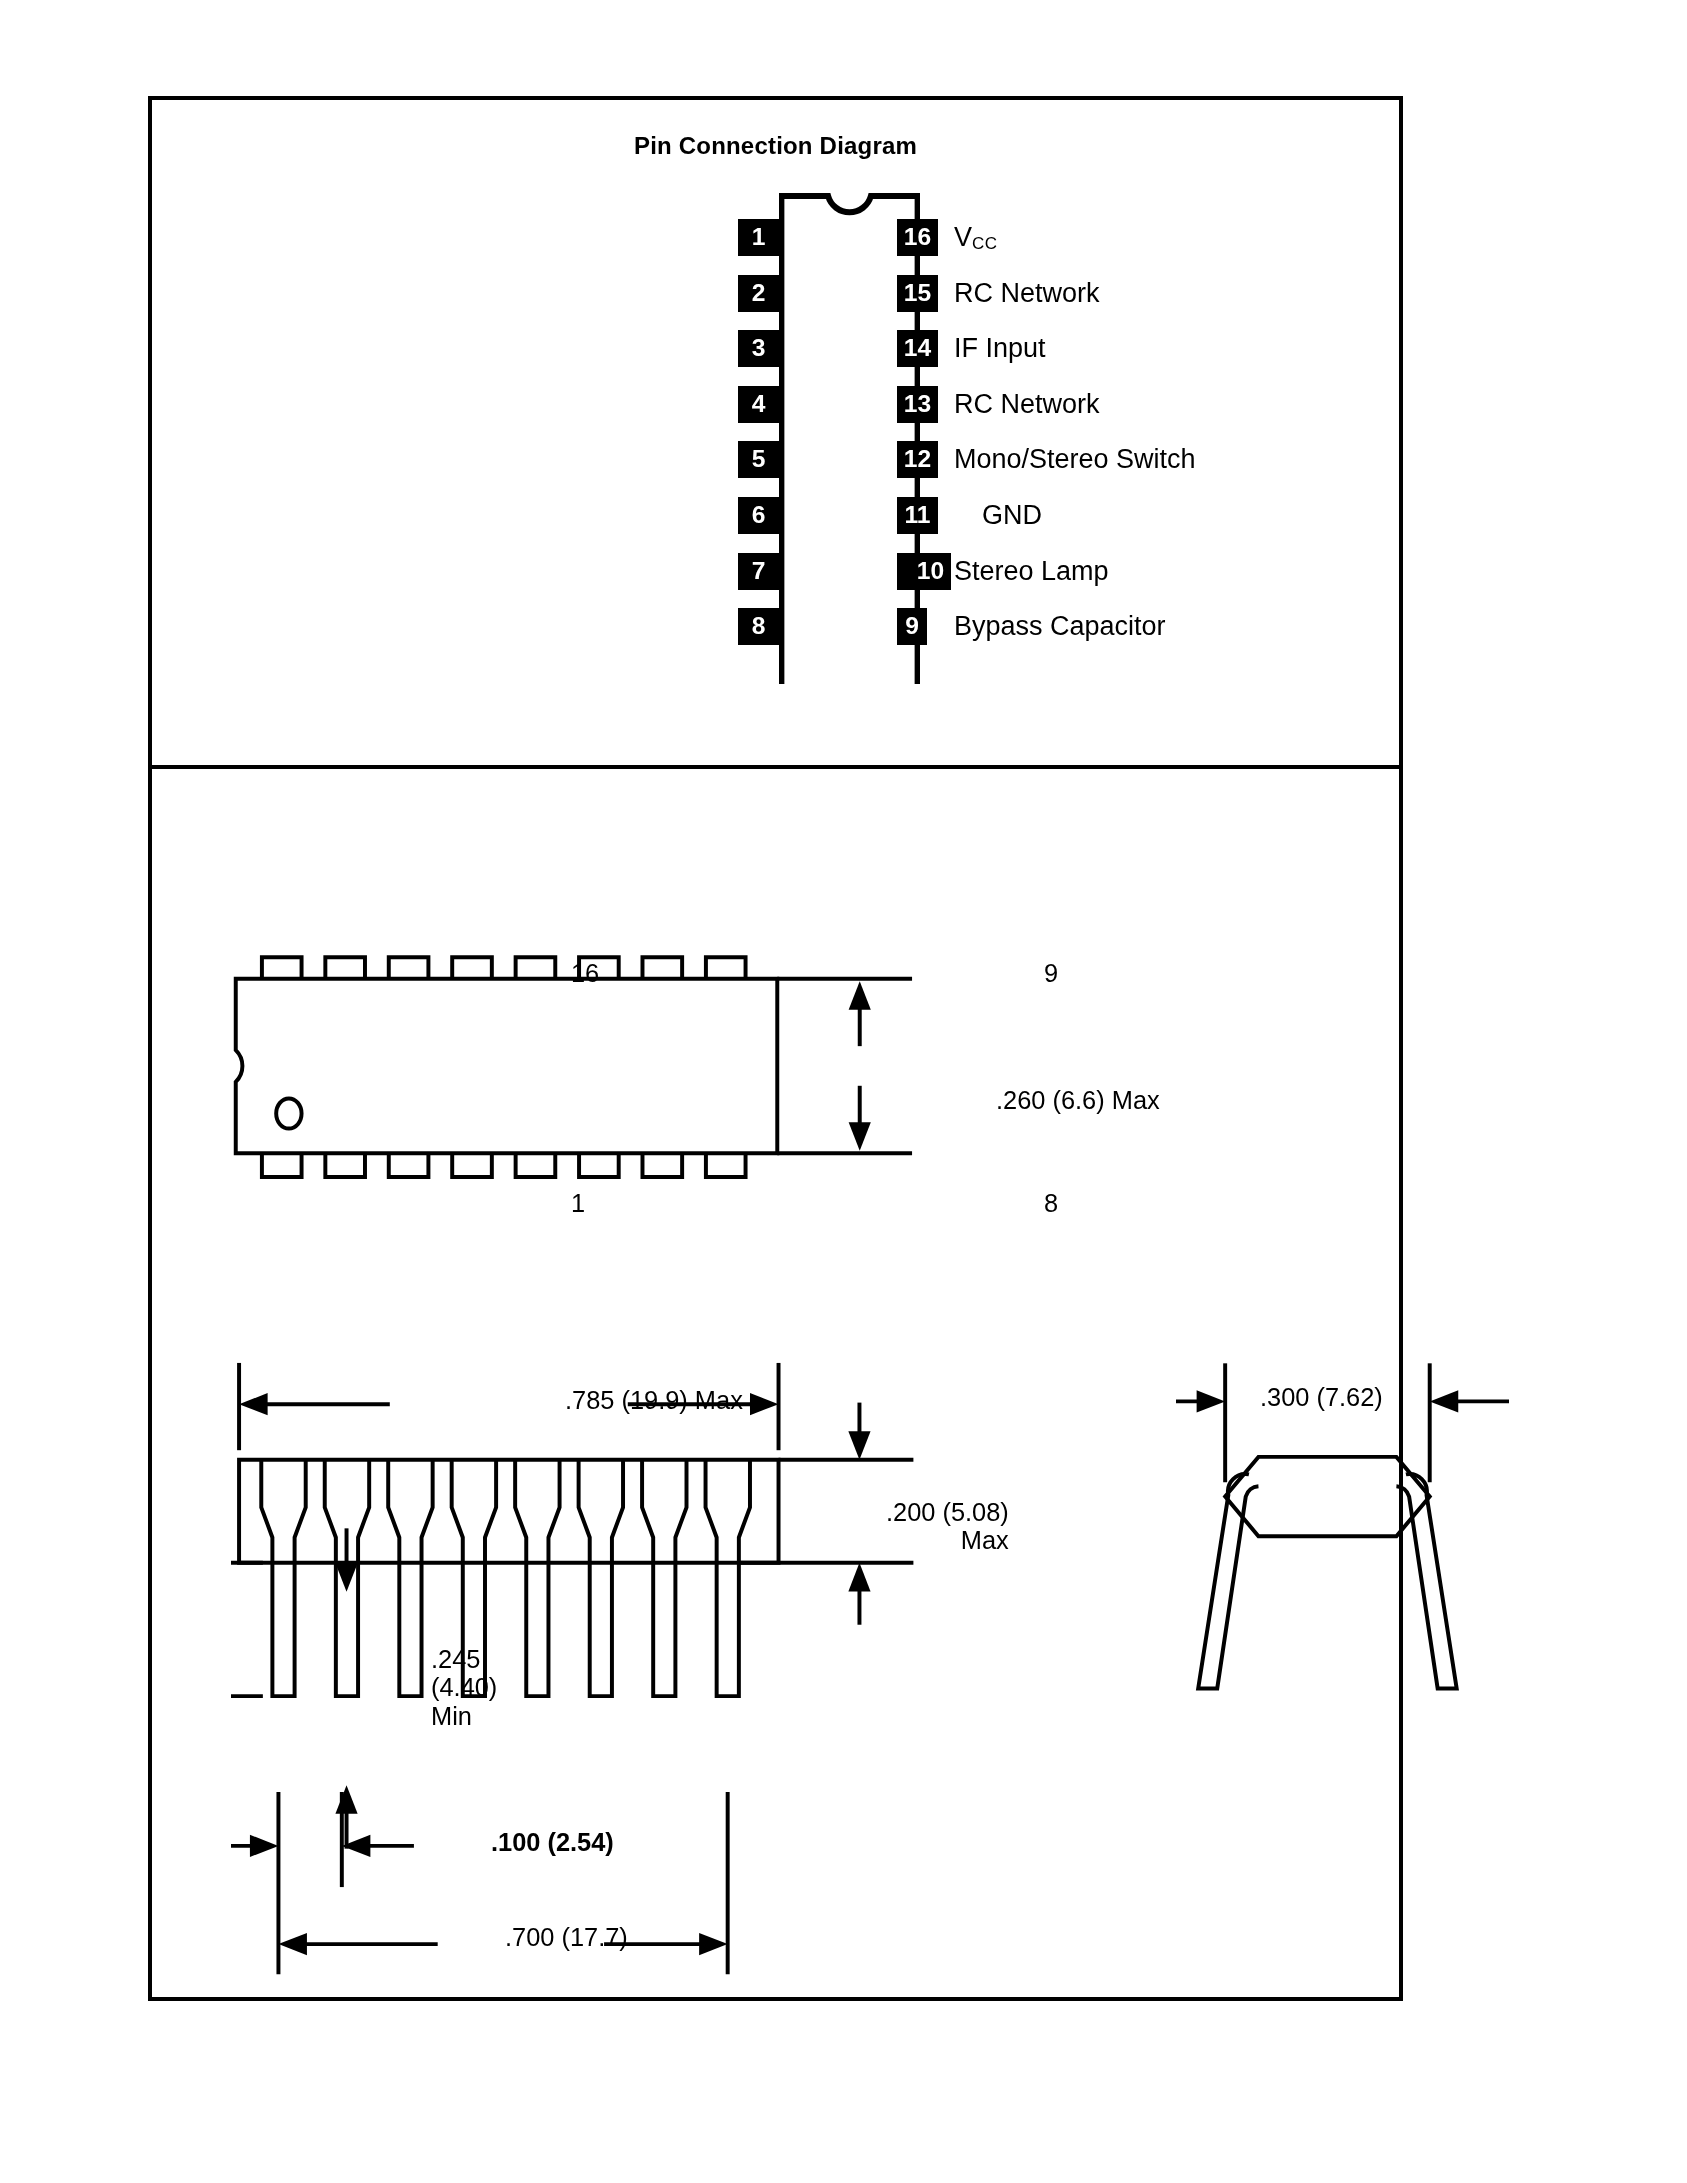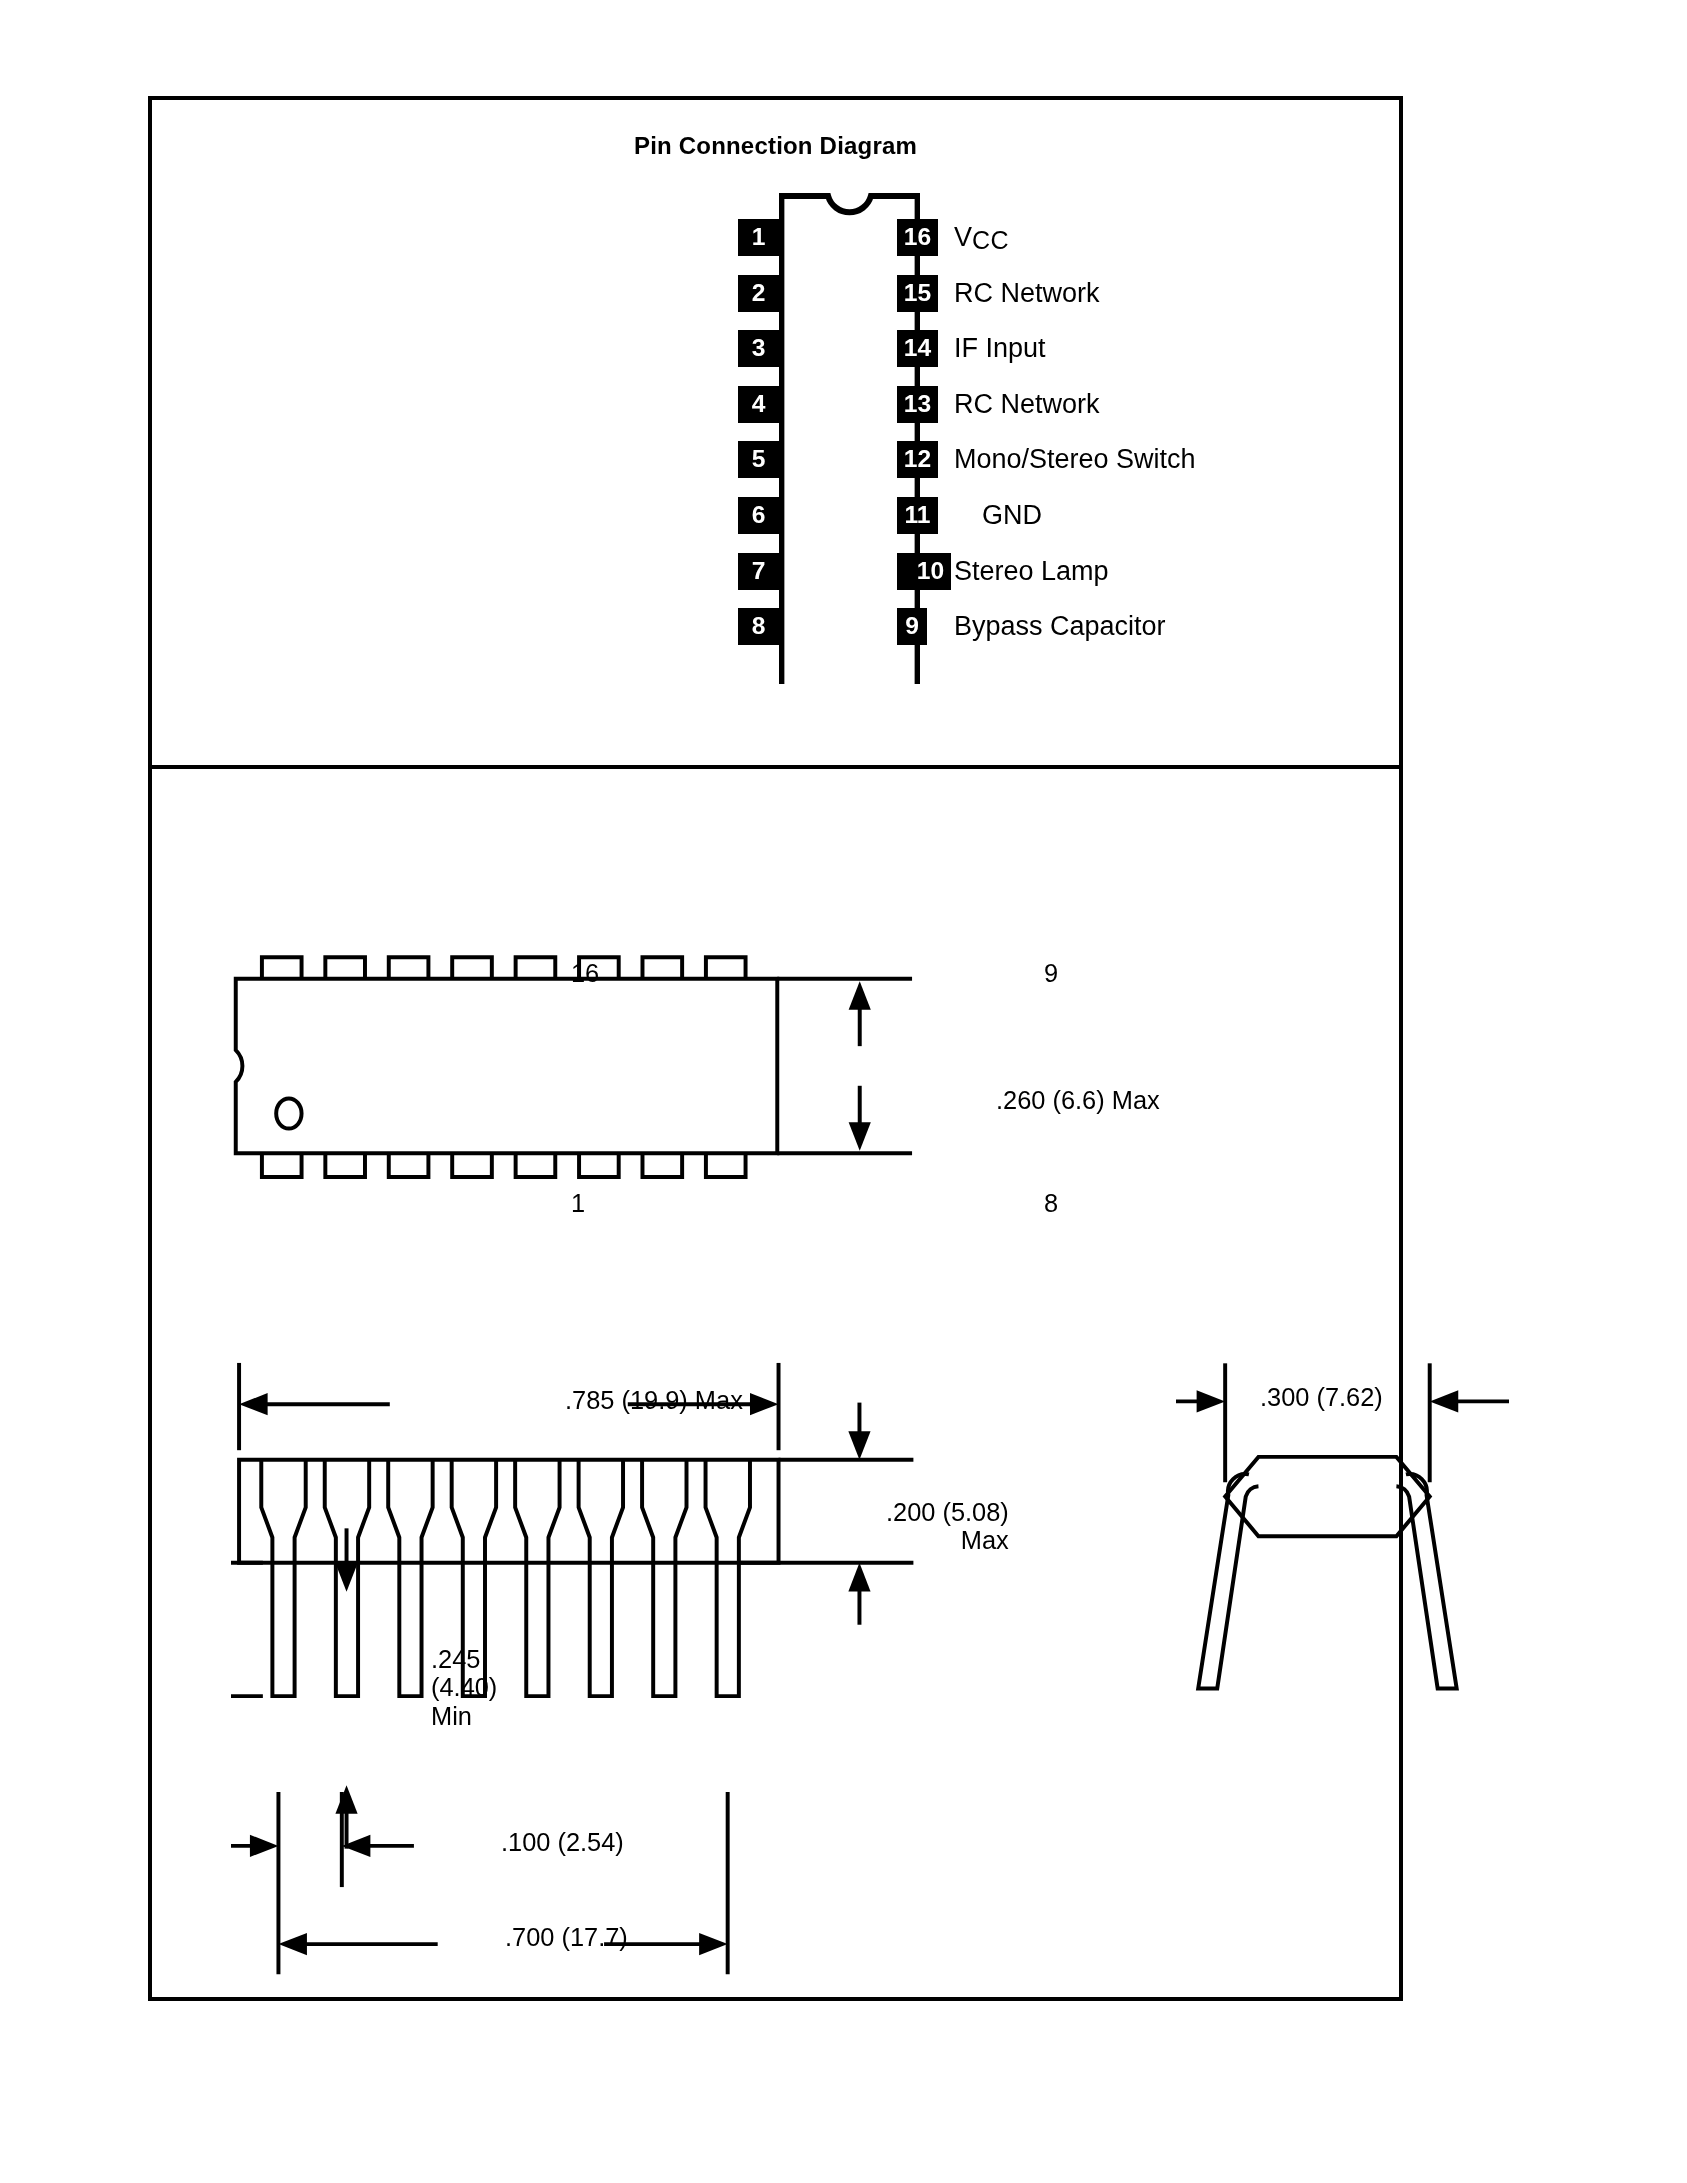--- a/index.html
+++ b/index.html
@@ -8,21 +8,21 @@
   #divider{position:absolute;left:0;top:665px;width:100%;height:4px;background:#000;}
 
   
   #pcd-title{position:absolute;left:0;top:32px;width:100%;text-align:center;font-size:24px;font-weight:bold;letter-spacing:0.2px;}
   #pcd{position:absolute;left:0;top:0;width:100%;height:665px;}
   #chipbody{position:absolute;left:627px;top:92px;width:141px;height:492px;}
   .pinrow{position:absolute;height:37px;}
   .pinbox{position:absolute;width:41px;height:37px;background:#000;color:#fff;font-size:24.6px;font-weight:bold;display:flex;align-items:center;justify-content:center;line-height:1;}
   .pinbox.narrow{width:30px;}
   .plabel{position:absolute;font-size:27px;white-space:nowrap;line-height:37px;}
-  .sub{font-size:25px;vertical-align:-3.2px;letter-spacing:0.4px;}
+  .sub{font-size:17px;vertical-align:-3.2px;letter-spacing:0.4px;}
 
   
   #pkg{position:absolute;left:0;top:668px;width:100%;height:1229px;}
   .dtext{position:absolute;font-size:25.4px;white-space:nowrap;line-height:1.12;}
   .dtext.ctr{text-align:center;}
 </style>
 </head>
 <body>
 
 <div id="frame">
@@ -219,21 +219,21 @@
         <path d="M73 192 L260 192"></path>
         <path d="M470 192 L612 192"></path>
       </g>
       <g fill="#000" stroke="none">
         <path d="M59 68 L23 54 L23 82 Z"></path>
         <path d="M139 68 L175 54 L175 82 Z"></path>
         <path d="M59 192 L95 178 L95 206 Z"></path>
         <path d="M626 192 L590 178 L590 206 Z"></path>
       </g>
     </svg>
-    <div class="dtext" style="left:349px;top:1060px;">.100 (2.54)</div>
+    <div class="dtext" style="left:339px;top:1060px;font-weight:bold;">.100 (2.54)</div>
     <div class="dtext" style="left:353px;top:1155px;text-align:center;">.700 (17.7)</div>
 
     <svg style="position:absolute;left:1024px;top:587px;" width="333" height="421" viewBox="0 0 420 530">
       <g fill="none" stroke="#000" stroke-width="5">
 
         <path d="M62 10 L62 160"></path>
         <path d="M320 10 L320 160"></path>
 
         <path d="M-40 58 L48 58"></path>
         <path d="M334 58 L420 58"></path>

